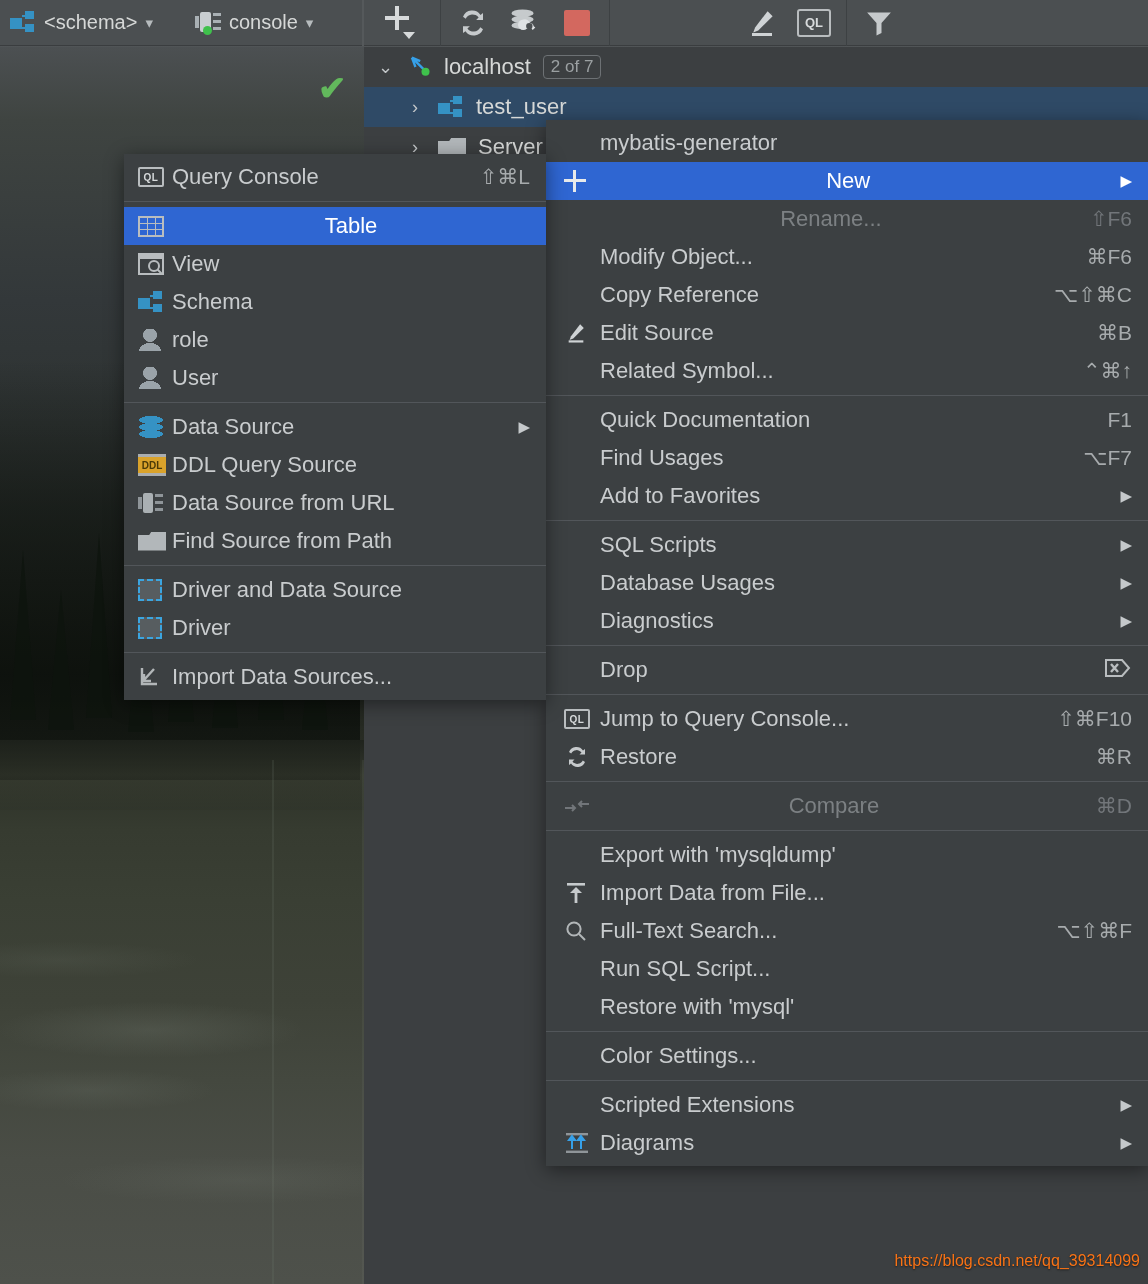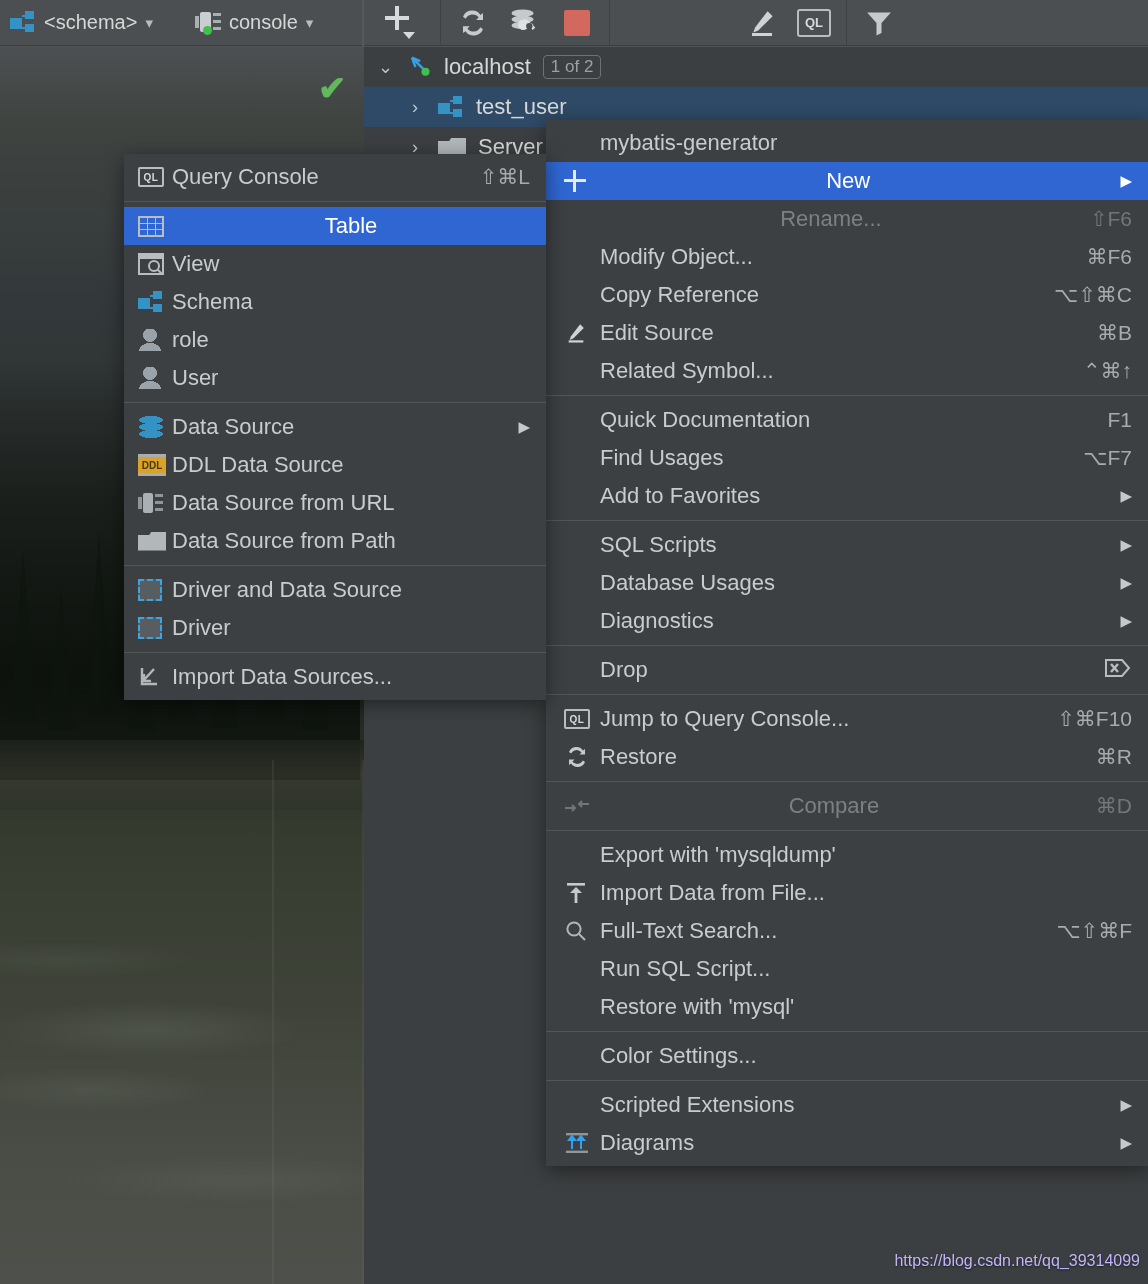--- a/index.html
+++ b/index.html
@@ -185,21 +185,21 @@
     background:
       linear-gradient(to right, transparent 7px, #b9bdbf 7px, #b9bdbf 8px, transparent 8px),
       linear-gradient(to right, transparent 15px, #b9bdbf 15px, #b9bdbf 16px, transparent 16px),
       linear-gradient(to bottom, transparent 5px, #b9bdbf 5px, #b9bdbf 6px, transparent 6px),
       linear-gradient(to bottom, transparent 11px, #b9bdbf 11px, #b9bdbf 12px, transparent 12px);
   }
 
   
   #watermark {
     position: absolute; right: 8px; top: 1252px;
-    font-size: 16px; color: #c4b5fd;
+    font-size: 16px; color: #f97316;
     text-shadow: 0 1px 2px rgba(0,0,0,.6);
   }
 </style>
 </head>
 <body>
 
 <div id="wallpaper"></div>
 <div id="treeline">
   <div class="tree" style="left:10px;  bottom:60px; border-bottom-width:170px;"></div>
   <div class="tree" style="left:48px;  bottom:50px; border-bottom-width:140px;"></div>
@@ -300,21 +300,21 @@
 </div>
 
 <div id="tree">
   <div class="tree-row">
     <span class="arrow">⌄</span>
     <svg width="30" height="26" viewBox="0 0 24 22" style="margin-right:10px;">
       <path d="M6 3 L16 13 M6 3 L9 11 M6 3 L13 6" stroke="#36a0e8" stroke-width="2" fill="none"></path>
       <circle cx="17.5" cy="15" r="3.4" fill="#3fc14c"></circle>
     </svg>
     <span>localhost</span>
-    <span class="badge">1 of 2</span>
+    <span class="badge">2 of 7</span>
   </div>
 
   <div class="tree-row indent selected">
     <span class="arrow">›</span>
     <span class="schema-ic" style="margin-right:12px;">
       <i style="left:0;top:7px;width:12px;height:11px;"></i>
       <i style="left:15px;top:0;width:9px;height:8px;"></i>
       <i style="left:15px;top:13px;width:9px;height:8px;"></i>
       <i style="left:12px;top:4px;width:4px;height:2px;"></i>
       <i style="left:12px;top:16px;width:4px;height:2px;"></i>
@@ -584,39 +584,39 @@
     <span class="ic">
         <span class="db-ic"></span>
       </span>
     <span class="lbl">Data Source</span>
     <span class="sub">▶</span>
   </div>
   <div class="mi">
     <span class="ic">
         <span class="ddl-ic">DDL</span>
       </span>
-    <span class="lbl">DDL Data Source</span>
+    <span class="lbl">DDL Query Source</span>
   </div>
   <div class="mi">
     <span class="ic">
       <span class="plug-ic">
         <b style="left:0;top:4px;width:4px;height:12px;background:#8f9599;"></b>
         <b style="left:5px;top:0;width:10px;height:20px;background:#aab0b3;border-radius:2px;"></b>
         <b style="left:17px;top:1px;width:8px;height:3px;background:#8f9599;"></b>
         <b style="left:17px;top:8px;width:8px;height:3px;background:#8f9599;"></b>
         <b style="left:17px;top:15px;width:8px;height:3px;background:#8f9599;"></b>
       </span>
     </span>
     <span class="lbl">Data Source from URL</span>
   </div>
   <div class="mi">
     <span class="ic">
         <span class="folder-ic"></span>
       </span>
-    <span class="lbl">Data Source from Path</span>
+    <span class="lbl">Find Source from Path</span>
   </div>
 
   <div class="msep"></div>
 
   <div class="mi">
     <span class="ic">
         <span class="driver-ic"></span>
       </span>
     <span class="lbl">Driver and Data Source</span>
   </div>

